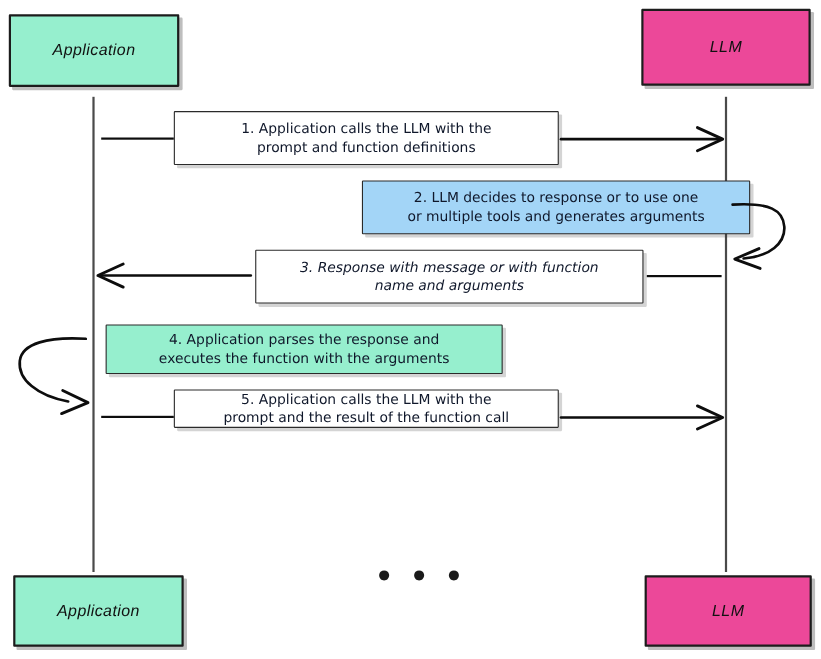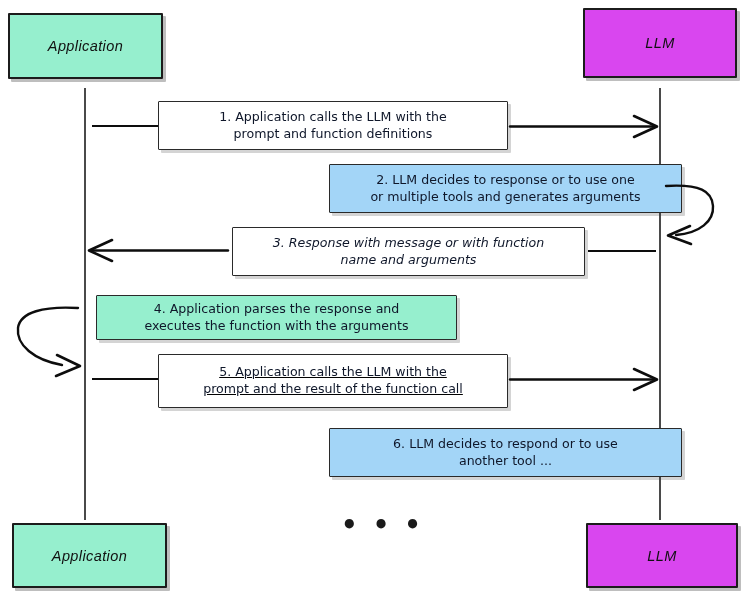--- a/index.html
+++ b/index.html
@@ -25,21 +25,21 @@
   .actor .lbl{
     font-family:Liberation Sans, sans-serif;
     font-size:14.5px;
     font-style:italic;
     color:#111;
     letter-spacing:.4px;
     white-space:nowrap;
     text-align:center;
   }
   .actor.green{background:#96efce;}
-  .actor.blue{background:#d946ef;}
+  .actor.blue{background:#ec4899;}
 
   
   .lifeline{
     position:absolute;
     width:2px;
     background:#4a4a4a;
   }
 
   
   .msgbox{
@@ -127,29 +127,25 @@
 name and arguments</span>
   </div>
   <div class="stub" style="left:588px;top:250px;width:68px;"></div>
 
   <div class="msgbox green" style="left:96px;top:295px;width:361px;height:45px;">
     <span class="txt">4. Application parses the response and
 executes the function with the arguments</span>
   </div>
 
   <div class="stub" style="left:92px;top:378px;width:66px;"></div>
-  <div class="msgbox white" style="left:158px;top:354px;width:350px;height:54px;text-decoration:underline;">
+  <div class="msgbox white" style="left:158px;top:354px;width:350px;height:35px;">
     <span class="txt">5. Application calls the LLM with the
 prompt and the result of the function call</span>
   </div>
 
-  <div class="msgbox blue" style="left:296px;top:428px;width:353px;height:49px;">
-    <span class="txt">6. LLM decides to respond or to use
-another tool ...</span>
-  </div>
 
   <div class="dots" style="left:341px;top:512px;">
     <span>• • •</span>
   </div>
 
   <div class="actor green" style="left:12px;top:523px;width:155px;height:65px;">
     <span class="lbl">Application</span>
   </div>
 
   <div class="actor blue" style="left:586px;top:523px;width:152px;height:65px;">

